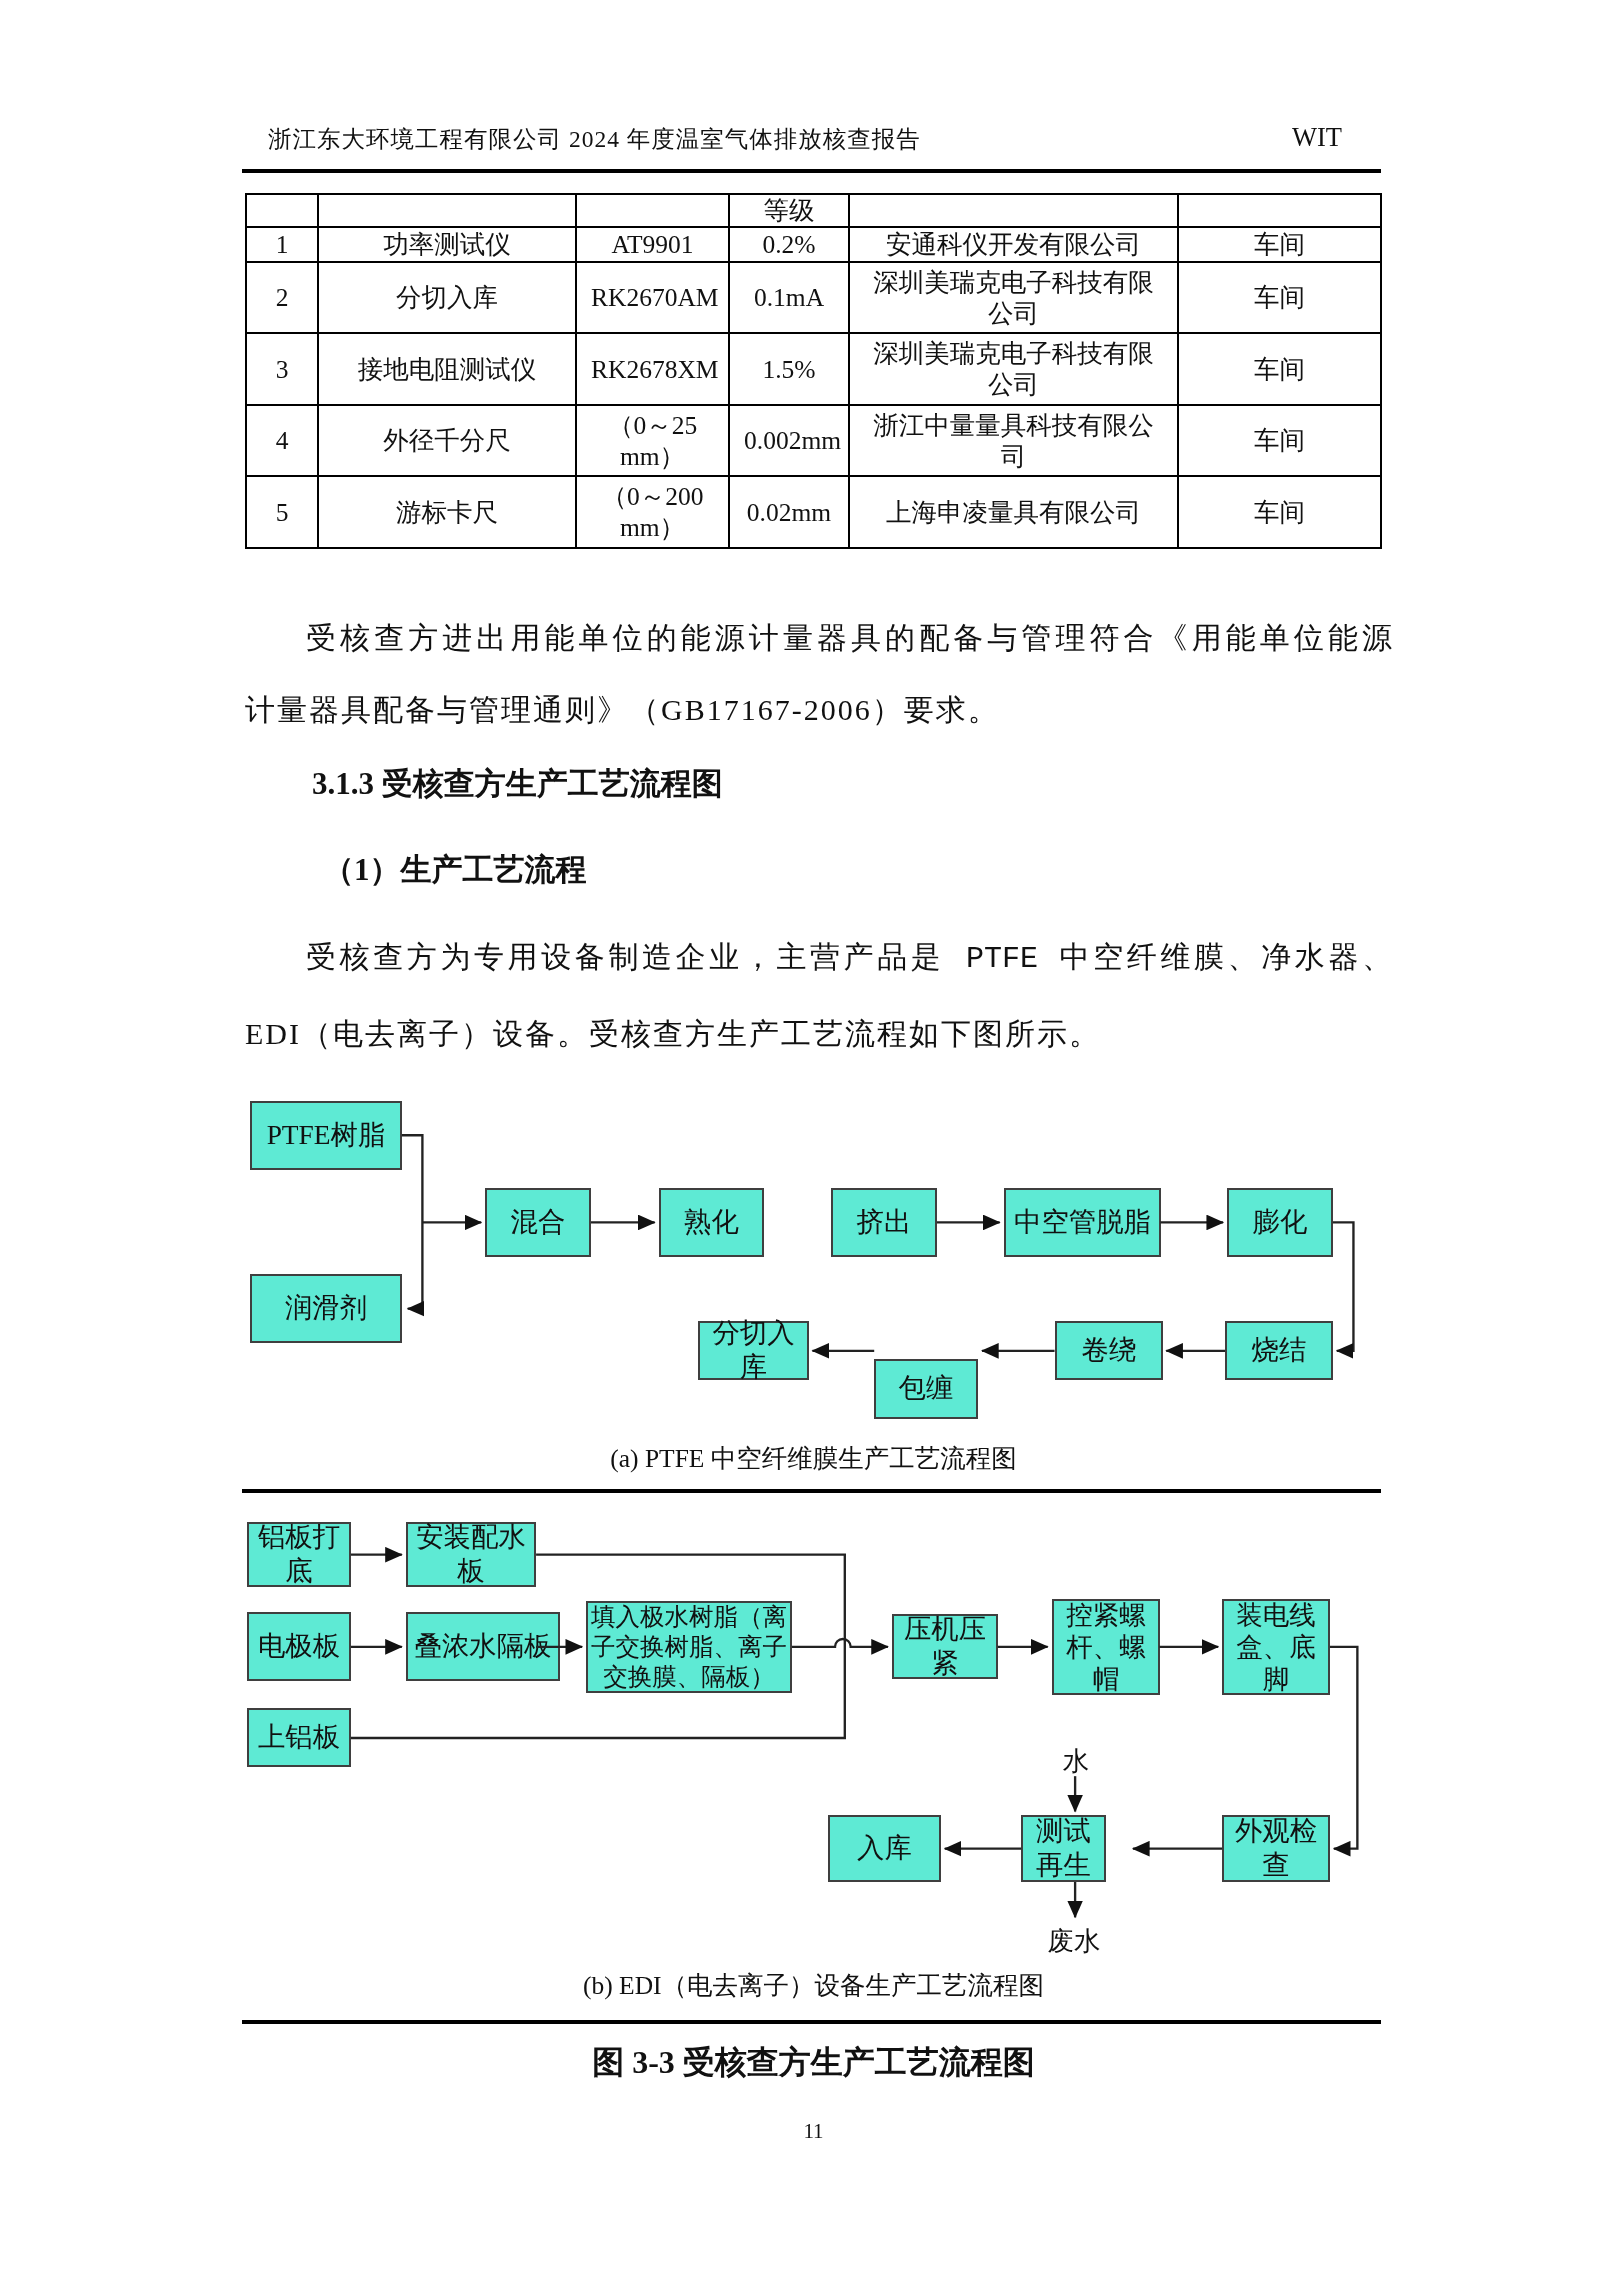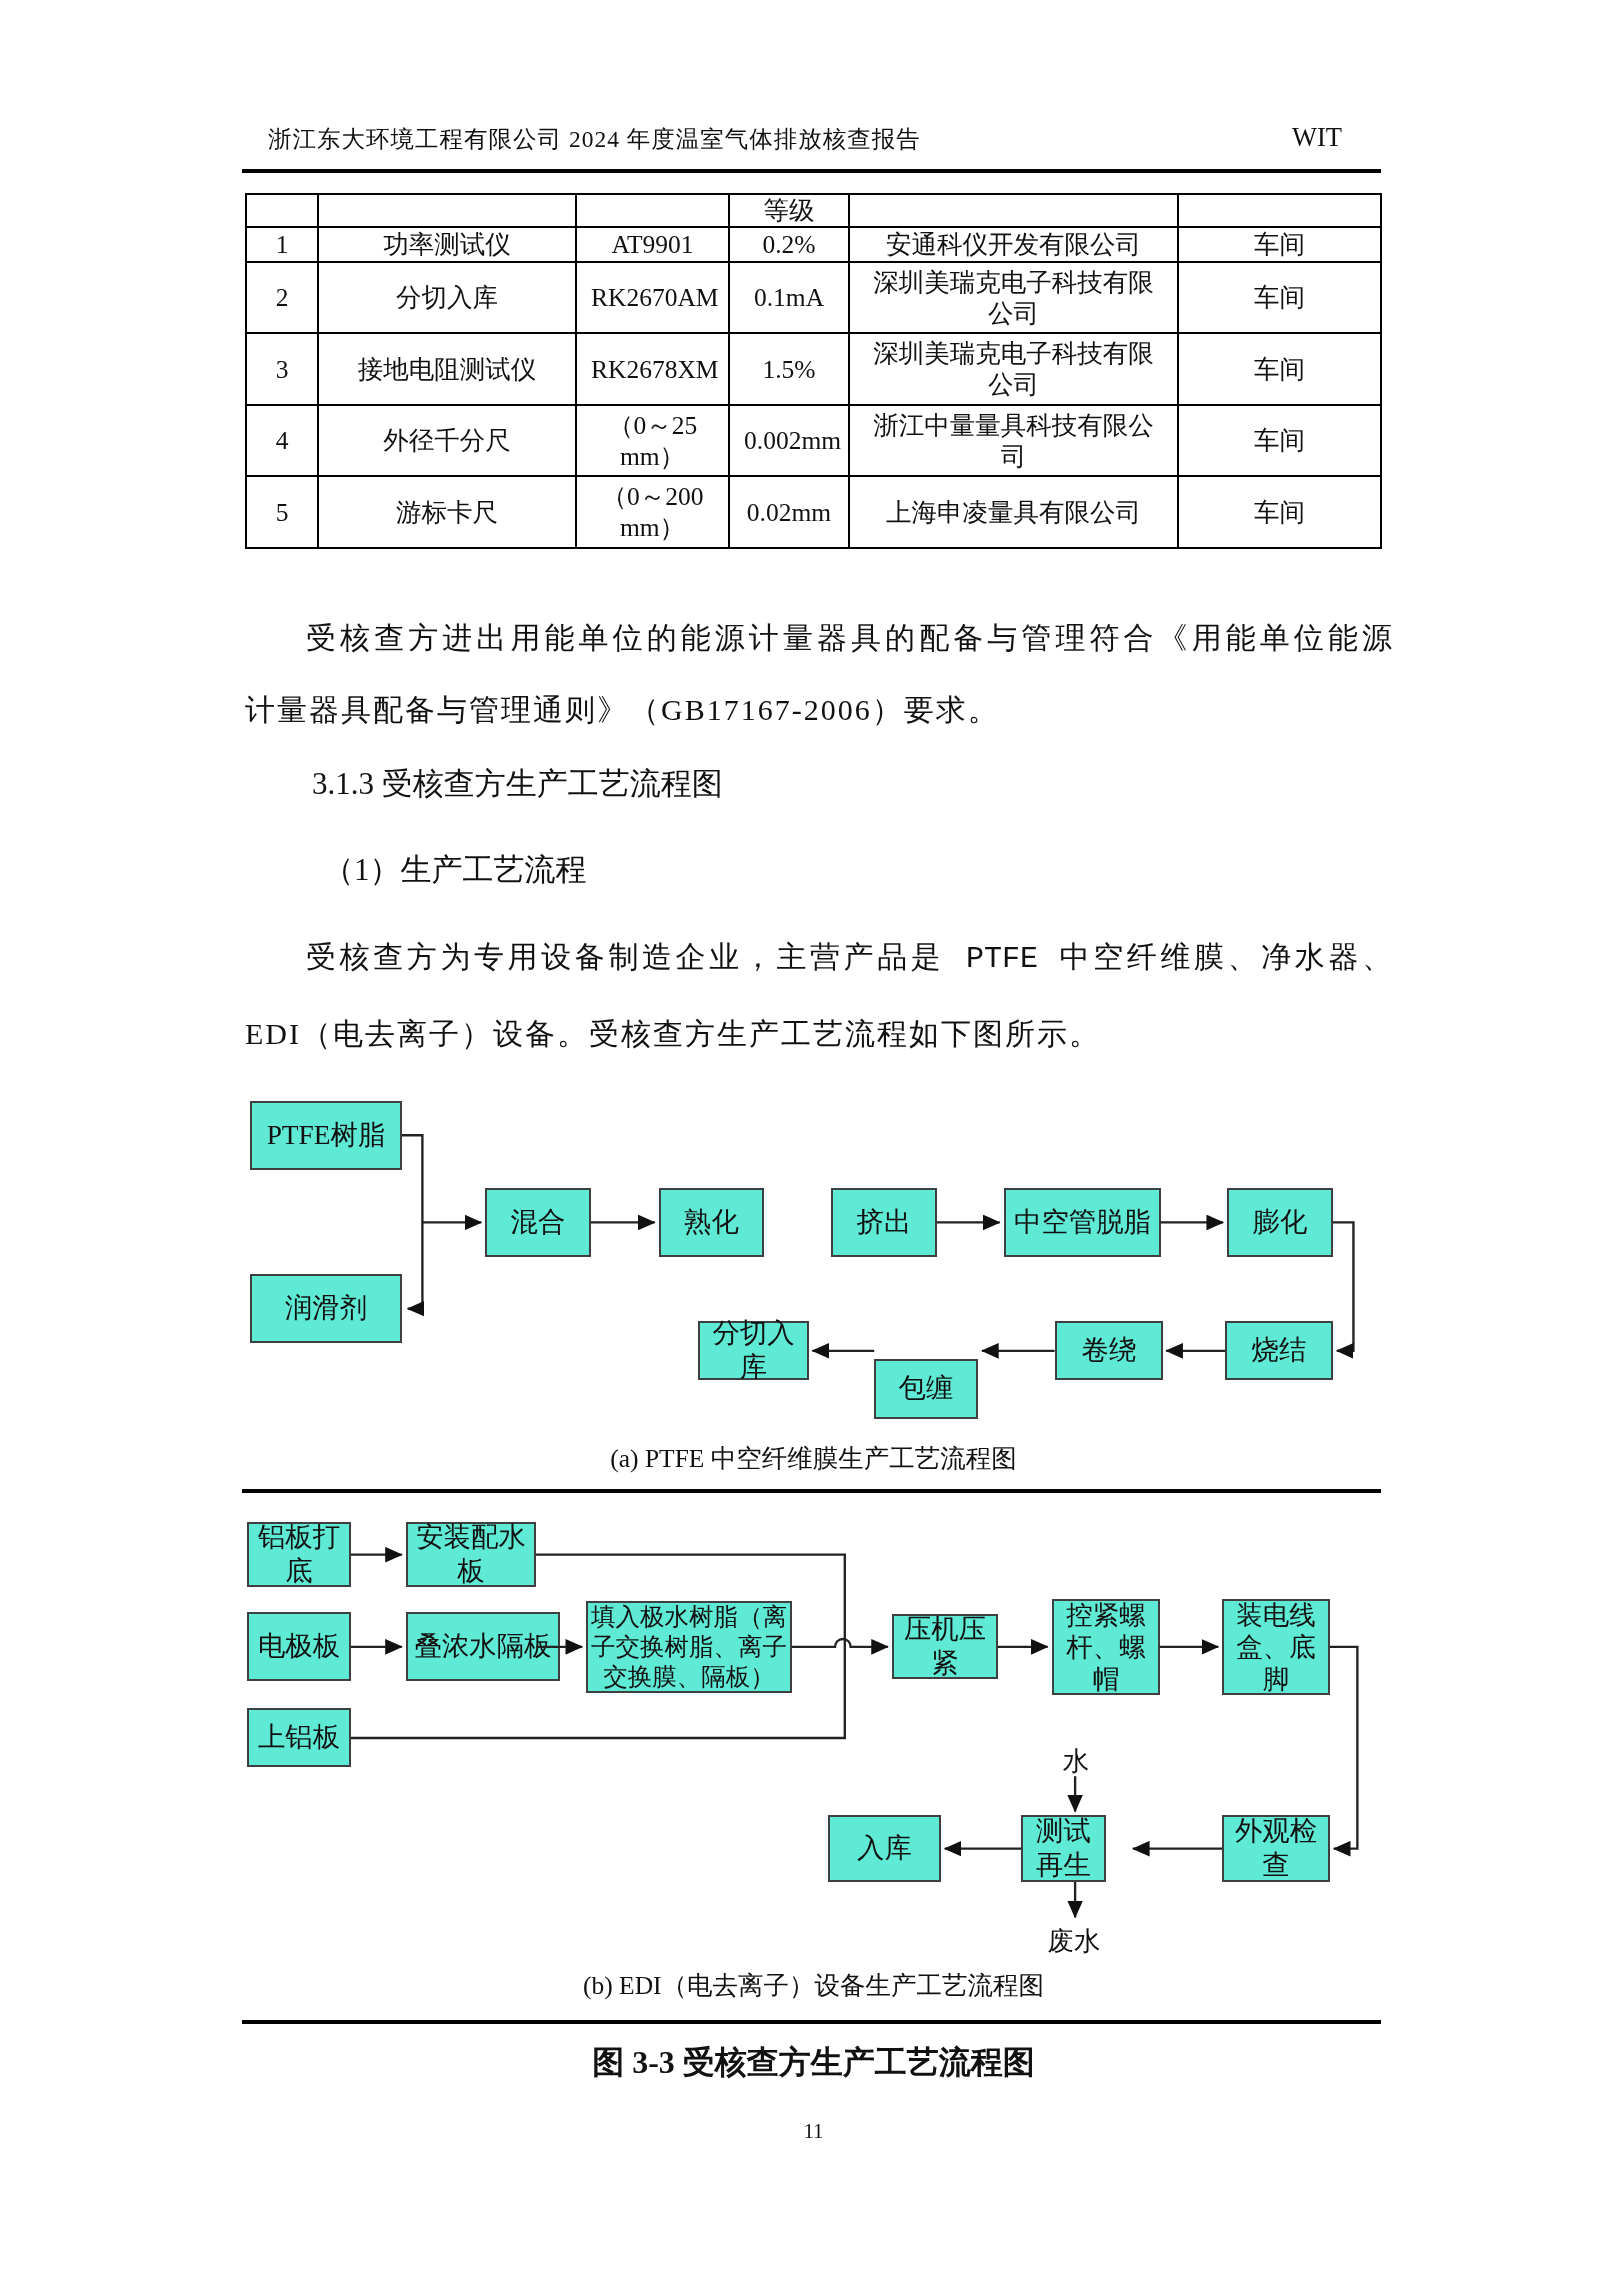--- a/index.html
+++ b/index.html
@@ -24,21 +24,21 @@
     white-space:pre-line;line-height:1.22;overflow:hidden;
   }
   .meter-table{border:2.9px solid #000;}
   tr.r0{height:32px;} tr.r1{height:35px;} tr.r2{height:71px;}
   tr.r3{height:72px;} tr.r4{height:71px;} tr.r5{height:72px;}
   
   .bline{position:absolute;left:245px;width:1147px;font-size:30px;line-height:43px;color:#111;}
   .jlast{text-align:justify;text-align-last:justify;}
   .ls2{letter-spacing:2px;}
   .indent{text-indent:61px;font-family:Liberation Mono, monospace;}
-  .bold{font-weight:normal;}
+  .bold{font-weight:bold;}
   
   .fbox{
     position:absolute;box-sizing:border-box;border:2px solid #3f3f3f;background:#5eead4;
     display:flex;align-items:center;justify-content:center;text-align:center;
     font-size:27.4px;line-height:1.22;white-space:pre-line;color:#111;
   }
   .fbox.small-font{font-size:24.5px;}
   .flabel{position:absolute;text-align:center;font-size:26.5px;color:#111;}
   .fig-sub{position:absolute;left:245px;width:1137px;text-align:center;font-size:25.5px;color:#111;}
   .fig-main{position:absolute;left:245px;width:1137px;text-align:center;font-size:32px;font-weight:bold;color:#111;}

